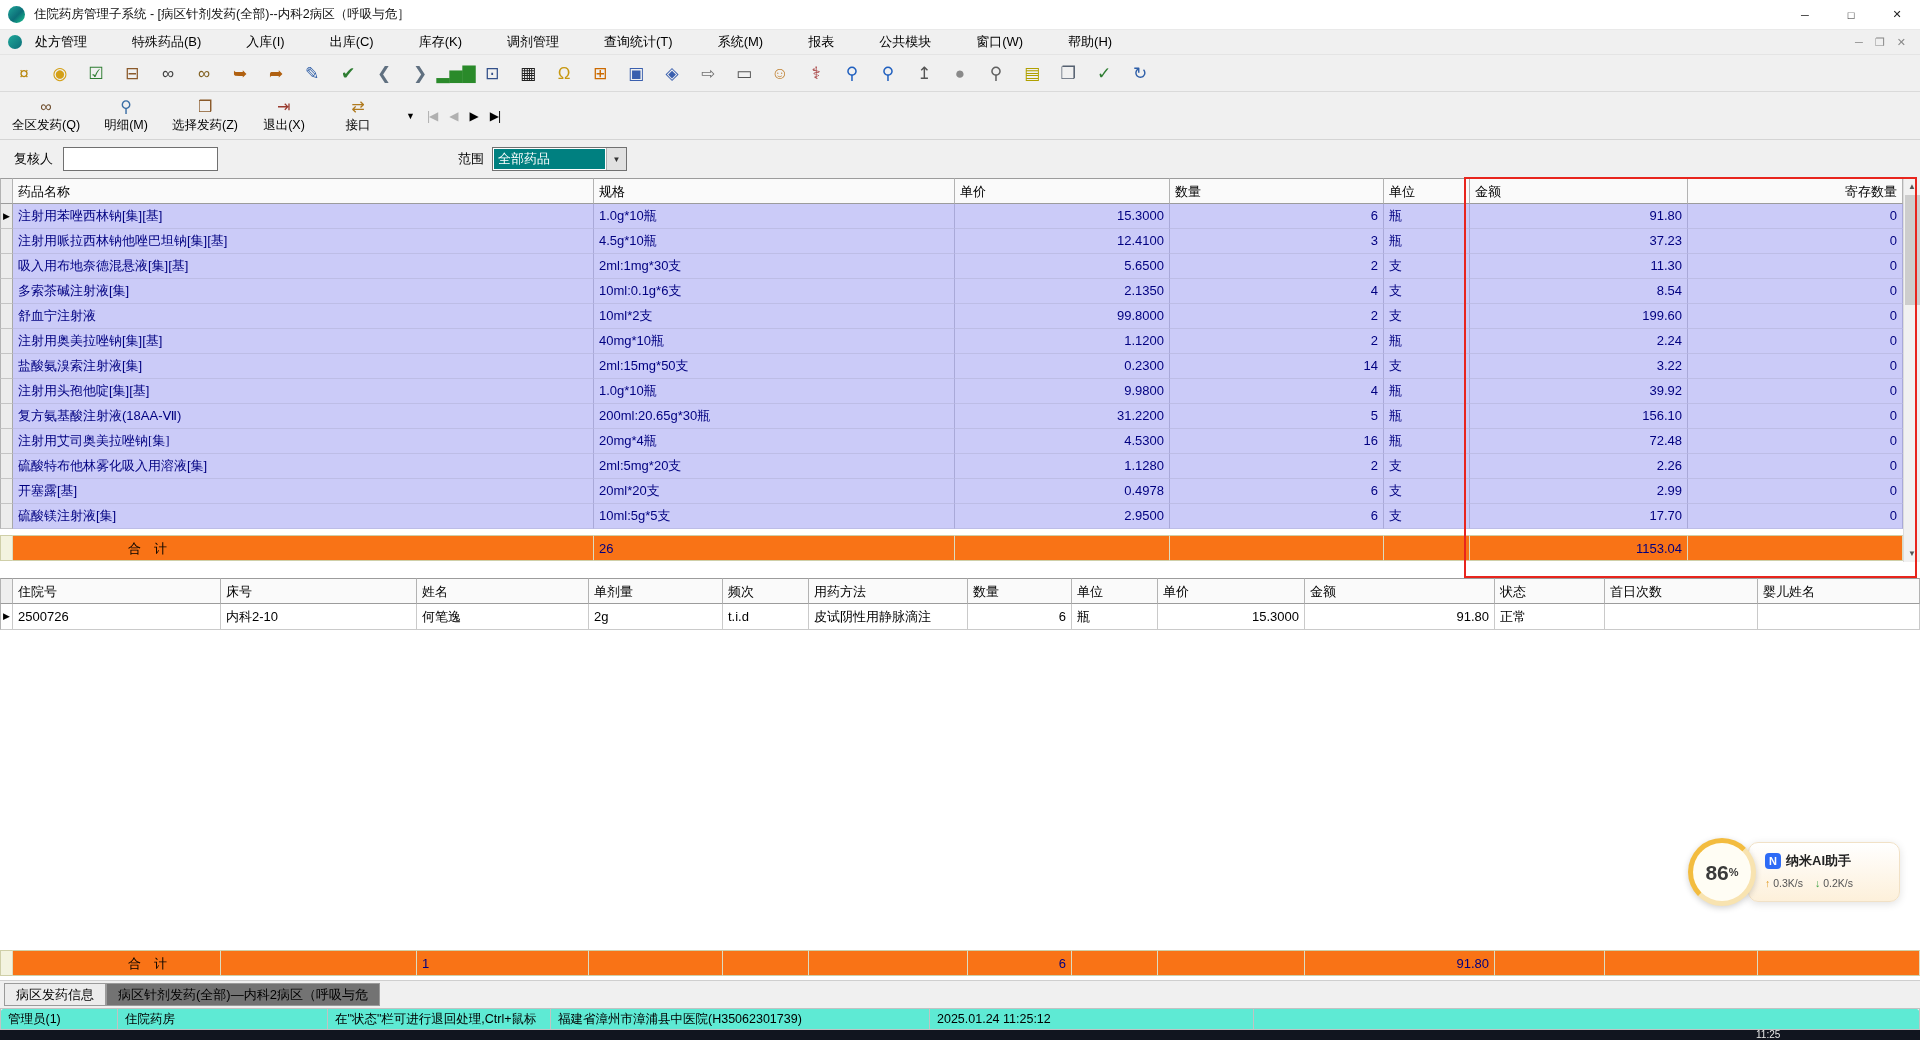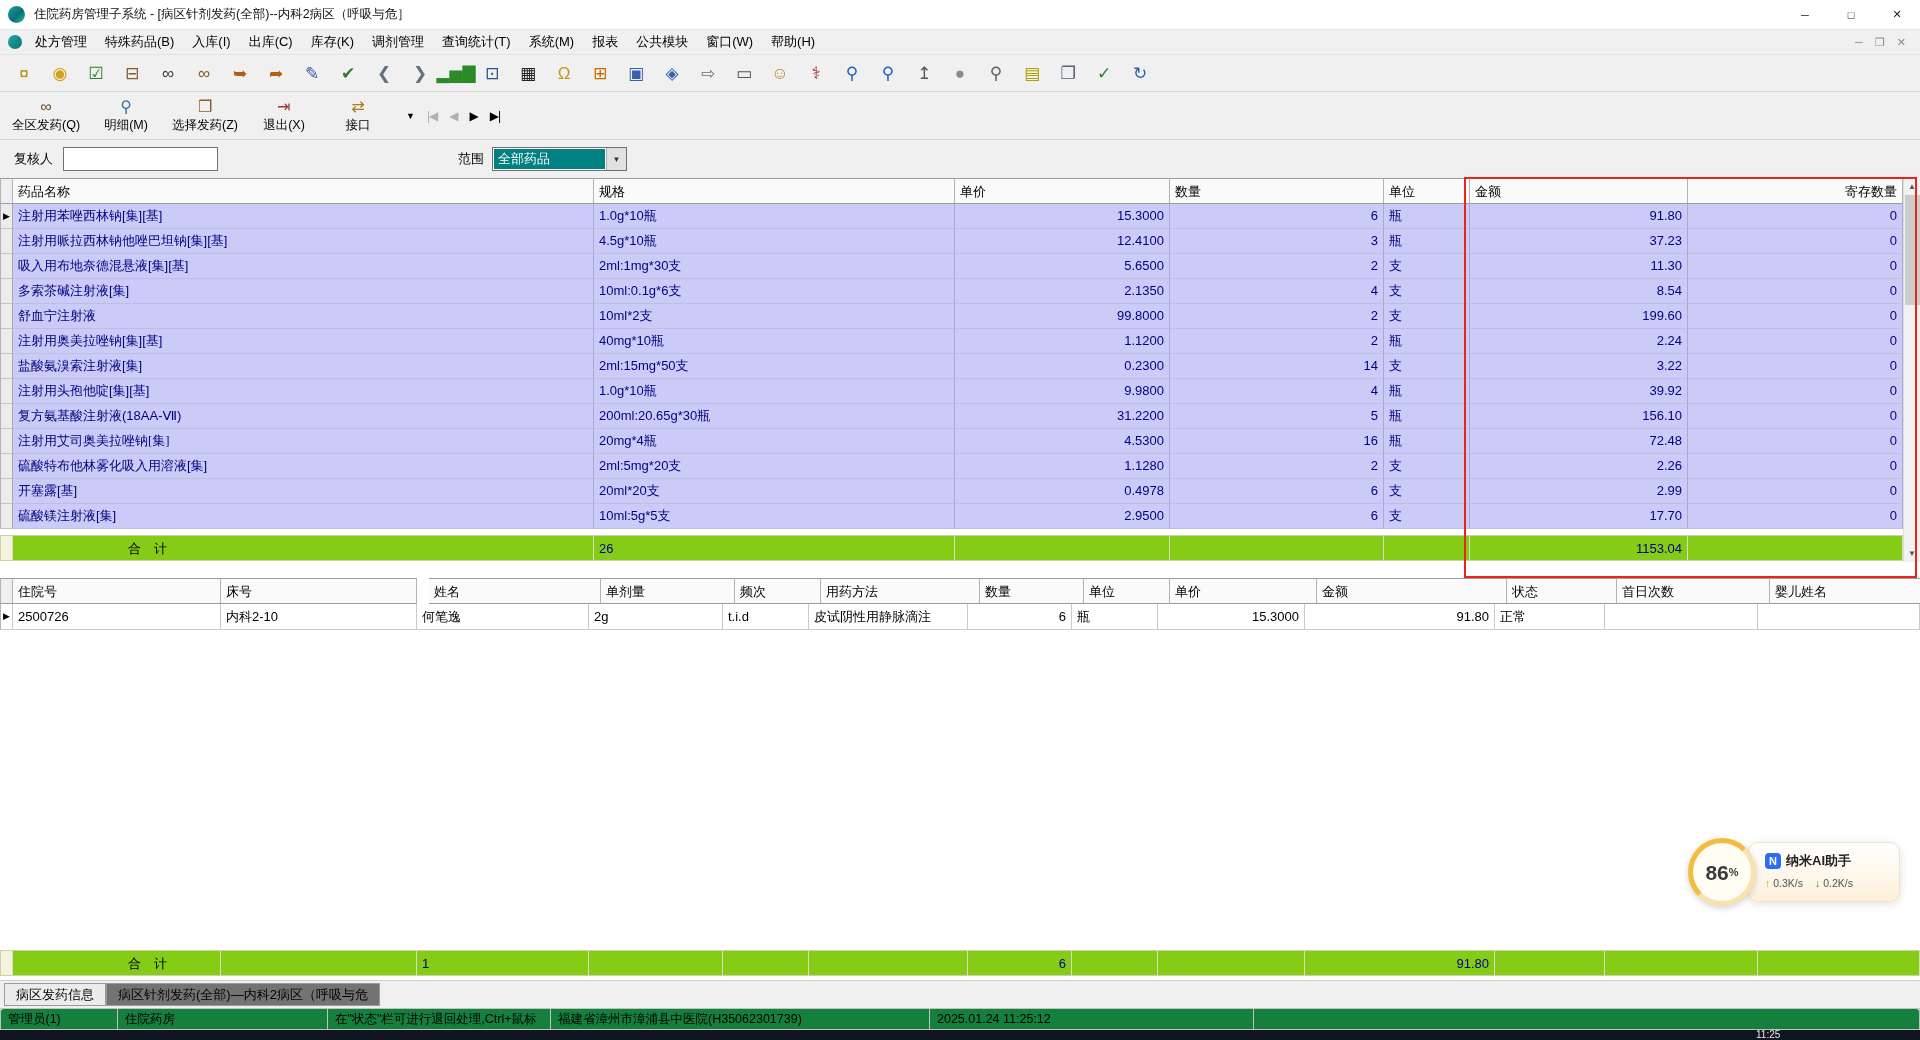--- a/index.html
+++ b/index.html
@@ -44,21 +44,21 @@
   
   .content{position:absolute;left:0;top:178px;width:1920px;height:802px;background:#fff;}
   .trow{display:flex;}
   .tcell{flex:none;padding:0 5px;overflow:hidden;white-space:nowrap;font-size:13px;}
   .thead .tcell{height:26px;line-height:25px;background:#fafafa;border-top:1px solid #9c9c9c;border-bottom:1px solid #9c9c9c;border-right:1px solid #b3b3b3;color:#000;}
   .thead .tcell:first-child{border-left:1px solid #b3b3b3;}
   .thead .marker{background:#efefef;padding:0;}
   .sel .tcell{height:25px;line-height:24px;background:#cbcbf8;color:#000080;border-right:1px solid #a9a9d8;border-bottom:1px solid #bdbde6;}
   .sel .marker, .plain .marker{background:#ececec;border-right:1px solid #a8a8a8;border-bottom:1px solid #c4c4c4;border-left:1px solid #b3b3b3;color:#000;font-size:9px;text-align:center;padding:0;line-height:24px;}
   .plain .tcell{height:26px;line-height:25px;background:#fff;color:#000;border-right:1px solid #cacaca;border-bottom:1px solid #cacaca;}
-  .total-row .tcell{height:26px;line-height:25px;background:#84cc16;border-top:1px solid #cfcfa8;border-bottom:1px solid #cfcfa8;border-right:1px solid #dcdcc0;color:#000080;}
+  .total-row .tcell{height:26px;line-height:25px;background:#f97316;border-top:1px solid #cfcfa8;border-bottom:1px solid #cfcfa8;border-right:1px solid #dcdcc0;color:#000080;}
   .total-row .marker{background:#f3f3df;border-left:1px solid #cfcfa8;padding:0;}
   .total-label{color:#000 !important;padding-left:115px !important;text-align:left !important;}
   .al-r{text-align:right;} .al-c{text-align:center;} .al-l{text-align:left;}
   #drug-table{position:absolute;left:0;top:0;}
   #drug-total{position:absolute;left:0;top:357px;}
   #patient-table{position:absolute;left:0;top:400px;}
   #patient-total{position:absolute;left:0;top:772px;}
 
   
   .vscroll{position:absolute;left:1903px;top:0;width:17px;height:384px;background:#f1f1f1;border-left:1px solid #dcdcdc;}
@@ -68,21 +68,21 @@
 
   
   .red-box{position:absolute;left:1464px;top:-1px;width:453px;height:401px;border:2px solid #e8251d;z-index:12;pointer-events:none;}
 
   
   .tabsbar{position:absolute;left:0;top:980px;width:1920px;height:28px;background:#f0f0f0;border-top:1px solid #cfcfcf;display:flex;align-items:flex-start;padding-left:4px;}
   .tab{height:23px;line-height:21px;padding:0 11px;border:1px solid #9a9a9a;background:#ececec;font-size:13px;margin-top:2px;white-space:nowrap;}
   .tab.active{background:#737373;}
 
   
-  .statusbar{position:absolute;left:0;top:1008px;width:1920px;height:30px;background:#15803d;display:flex;border-radius:6px;}
+  .statusbar{position:absolute;left:0;top:1008px;width:1920px;height:30px;background:#5eead4;display:flex;border-radius:6px;}
   .status-seg{height:22px;line-height:20px;padding:0 7px;border:1px solid #c2c2c2;border-left:none;overflow:hidden;white-space:nowrap;font-size:12.5px;color:#000;flex:none;}
   .status-seg:first-child{border-left:1px solid #c2c2c2;}
   .seg1{width:118px;} .seg2{width:210px;} .seg3{width:223px;} .seg4{width:379px;} .seg5{width:324px;} .seg6{flex:1 1 auto;}
 
   
   .taskbar{position:absolute;left:0;top:1030px;width:1920px;height:10px;background:#11151f;overflow:hidden;}
   .clock{position:absolute;left:1756px;top:0px;font-size:10px;color:#e8e8e8;line-height:10px;}
 
   
   .ai-card{position:absolute;left:1748px;top:842px;width:152px;height:60px;border-radius:10px;background:linear-gradient(180deg,#ffffff,#fdf0da);border:1px solid #f1e1c6;box-shadow:0 2px 8px rgba(0,0,0,.12);z-index:39;padding:9px 10px 0 16px;}
@@ -103,21 +103,21 @@
   <span class="title-text">住院药房管理子系统 - [病区针剂发药(全部)--内科2病区（呼吸与危］</span>
   <div class="win-controls">
     <div class="win-btn">─</div>
     <div class="win-btn">□</div>
     <div class="win-btn">✕</div>
   </div>
 </div>
 
 <div class="menubar">
   <span class="menu-logo"></span>
-  <div id="menu-items" style="display:flex;height:100%;margin-left:4px;">
+  <div id="menu-items" style="display:flex;height:100%;margin-left:4px;gap:27px;">
       <span class="menu-item">处方管理</span>
       <span class="menu-item">特殊药品(B)</span>
       <span class="menu-item">入库(I)</span>
       <span class="menu-item">出库(C)</span>
       <span class="menu-item">库存(K)</span>
       <span class="menu-item">调剂管理</span>
       <span class="menu-item">查询统计(T)</span>
       <span class="menu-item">系统(M)</span>
       <span class="menu-item">报表</span>
       <span class="menu-item">公共模块</span>
@@ -370,21 +370,21 @@
     <div class="scroll-btn down">▼</div>
   </div>
 
   <div class="red-box"></div>
 
   <div id="patient-table">
       <div class="trow thead">
         <div class="tcell marker" style="width: 13px;"></div>
         <div class="tcell al-l" style="width: 208px;">住院号</div>
         <div class="tcell al-l" style="width: 196px;">床号</div>
-        <div class="tcell al-l" style="width: 172px; margin-left: 12px;">姓名</div>
+        <div class="tcell al-l" style="width: 172px;">姓名</div>
         <div class="tcell al-l" style="width: 134px;">单剂量</div>
         <div class="tcell al-l" style="width: 86px;">频次</div>
         <div class="tcell al-l" style="width: 159px;">用药方法</div>
         <div class="tcell al-l" style="width: 104px;">数量</div>
         <div class="tcell al-l" style="width: 86px;">单位</div>
         <div class="tcell al-l" style="width: 147px;">单价</div>
         <div class="tcell al-l" style="width: 190px;">金额</div>
         <div class="tcell al-l" style="width: 110px;">状态</div>
         <div class="tcell al-l" style="width: 153px;">首日次数</div>
         <div class="tcell al-l" style="width: 162px;">婴儿姓名</div>

